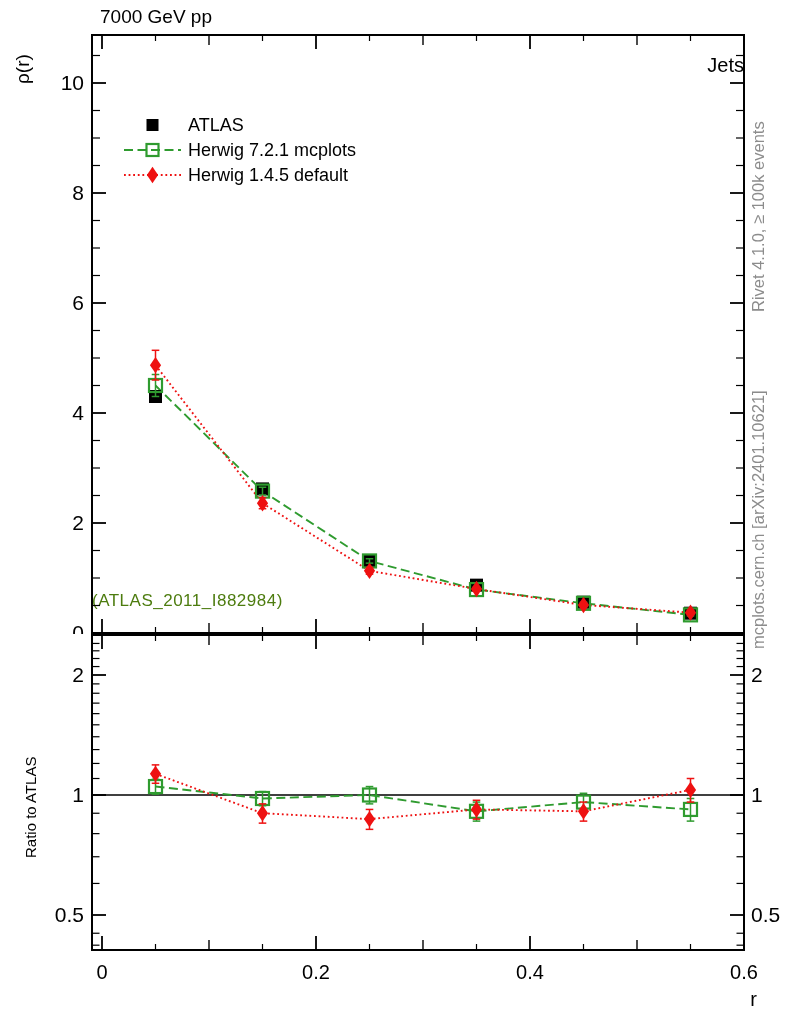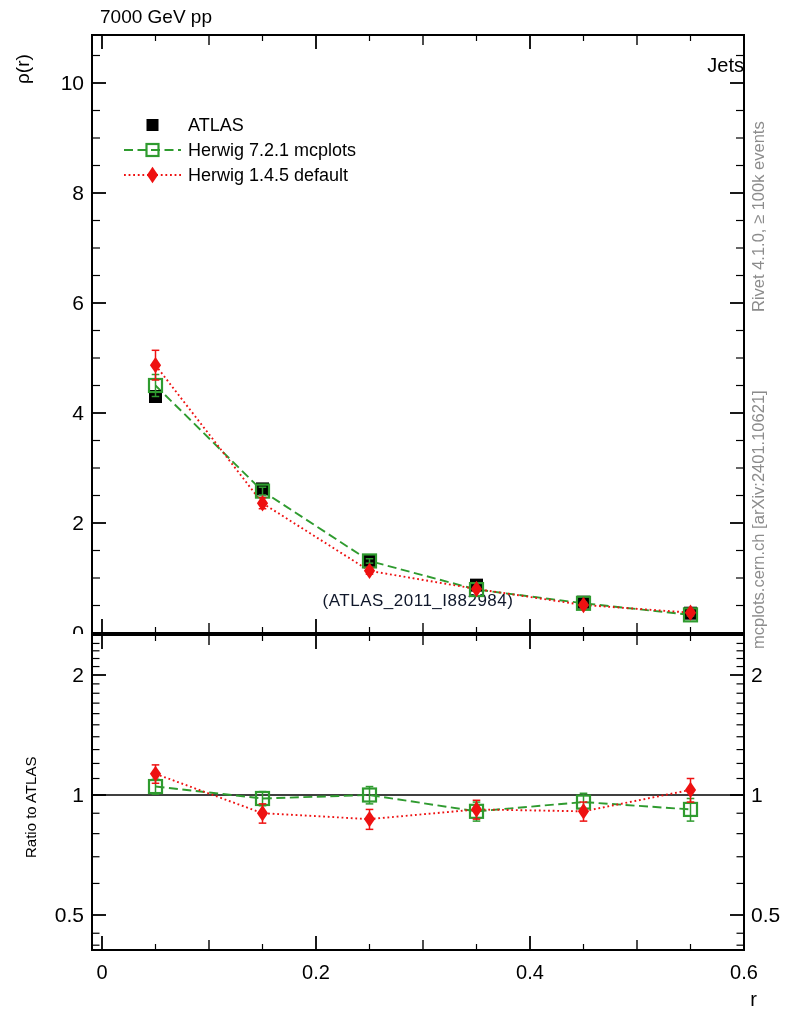--- a/index.html
+++ b/index.html
@@ -10,22 +10,22 @@
   .vtext{transform:rotate(-90deg);transform-origin:0 0;}
   .hleft{left:100px;top:6px;font-size:19px;}
   .hright{left:600px;top:6px;width:144px;text-align:right;font-size:20px;margin-top:48px;}
   .title{left:80px;top:60px;width:640px;text-align:center;font-size:20px;}
   .title .sub{font-size:13px;vertical-align:-6px;}
   .legend-label{left:188px;font-size:18px;height:22px;line-height:22px;}
   .ll-0{top:114px;} .ll-1{top:139px;} .ll-2{top:164px;}
   .ylabel-main{left:12px;top:84px;font-size:19px;}
   .ratio-ylabel{left:22px;top:858px;font-size:15px;}
   .xlabel{left:600px;top:988px;width:157px;text-align:right;font-size:20px;}
-  .watermark{left:92px;top:591px;width:652px;text-align:center;font-size:17px;
-             color:#0f172a;letter-spacing:.5px;z-index:0;}
+  .watermark{left:92px;top:591px;width:652px;text-align:left;font-size:17px;
+             color:#4d7c0f;letter-spacing:.5px;z-index:0;}
   .note{font-size:16.5px;color:#8c8c8c;}
   .note-top{left:749px;top:312px;}
   .note-bottom{left:749px;top:649px;}
   #chart{position:absolute;left:0;top:0;z-index:1;}
 </style>
 </head>
 <body>
 
 <div class="page">
 

